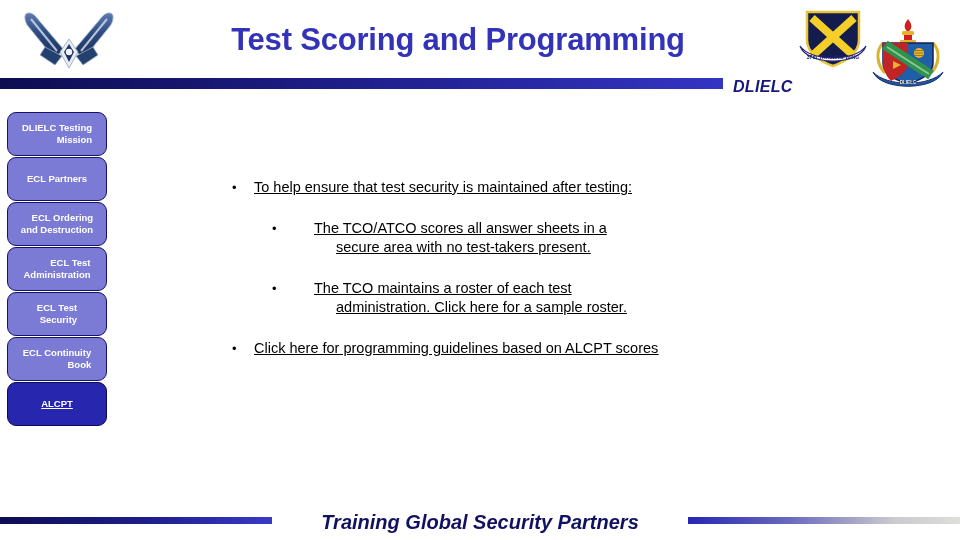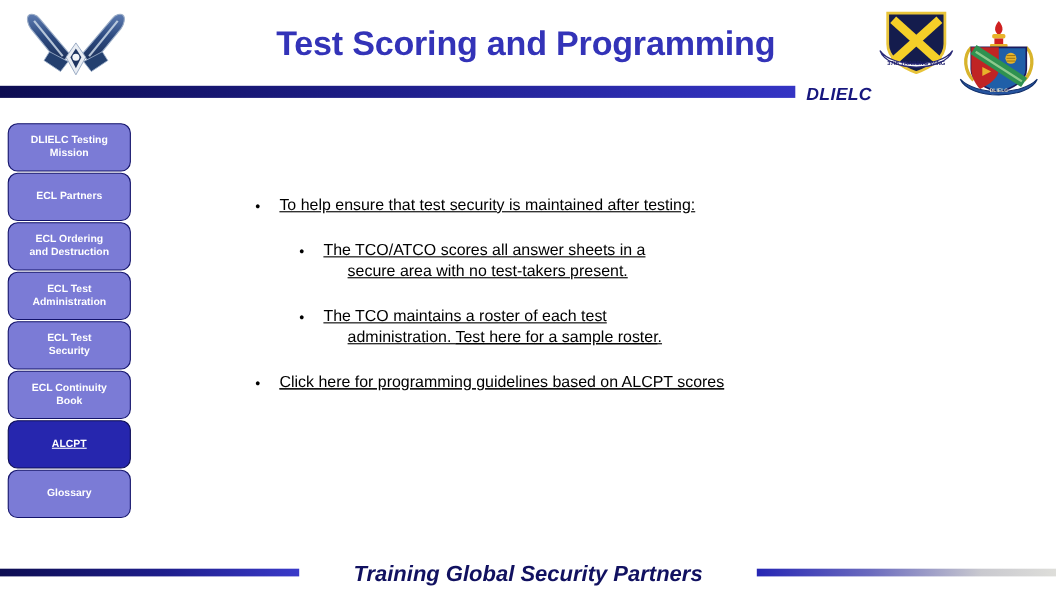--- a/index.html
+++ b/index.html
@@ -21,21 +21,21 @@
     left: 0; top: 0;
     width: 960px; height: 95px;
   }
   #af-logo {
     position: absolute;
     left: 14px; top: 6px;
     width: 110px; height: 66px;
   }
   #page-title {
     position: absolute;
-    left: 158px; top: 22px;
+    left: 138px; top: 22px;
     width: 640px;
     text-align: center;
     font-size: 31px;
     font-weight: bold;
     color: #3333b8;
     letter-spacing: -0.2px;
     white-space: nowrap;
   }
   #header-bar {
     position: absolute;
@@ -64,34 +64,34 @@
   }
 
   
   #sidebar {
     position: absolute;
     left: 7px; top: 112px;
     width: 112px;
   }
   .nav-btn {
     box-sizing: border-box;
-    width: 112px;
+    width: 100px;
     height: 44px;
     margin-bottom: 1px;
     border-radius: 9px;
     border: 1px solid #13136b;
     background: #7b7bd6;
     color: #ffffff;
     font-size: 9.5px;
     font-weight: bold;
     line-height: 12px;
     display: flex;
     align-items: center;
     justify-content: center;
-    text-align: center;
+    text-align: right;
     padding: 12px 4px;
     cursor: pointer;
     white-space: pre-line;
   }
   .nav-btn.active {
     background: #2626ae;
     border-color: #0c0c55;
     text-decoration: underline;
   }
 
@@ -116,21 +116,21 @@
   .bullet-text { flex: 1 1 auto; text-decoration: underline; }
 
   
   .lvl1 { margin-bottom: 22px; }
   .lvl1 .bullet-mark { width: 22px; }
   .lvl1 .bullet-text { text-indent: 0; }
 
   
   .lvl2 { margin-left: 40px; margin-bottom: 22px; }
   .lvl2 .bullet-mark { width: 22px; }
-  .lvl2 .bullet-text { padding-left: 0; }
+  .lvl2 .bullet-text { padding-left: 0; margin-left: 20px; }
   .lvl2 .bullet-text .l2-line2 { display: block; padding-left: 22px; }
 
   .link {
     text-decoration: underline;
     color: #000000;
     cursor: pointer;
   }
 
   
   #footer-bar-left {
@@ -258,23 +258,20 @@
 
   <div class="nav-btn">
     <span>ECL Continuity
 Book</span>
   </div>
 
   <div class="nav-btn active">
     <span>ALCPT</span>
   </div>
 
-  <div class="nav-btn">
-    <span>Glossary</span>
-  </div>
 
 </div>
 
 <div id="content">
 
   <div class="bullet-row lvl1">
     <span class="bullet-mark">•</span>
     <span class="bullet-text">To help ensure that test security is maintained after testing:</span>
   </div>
 
@@ -283,21 +280,21 @@
     <span class="bullet-text">
       <span>The TCO/ATCO scores all answer sheets in a</span>
       <span class="l2-line2">secure area with no test-takers present.</span>
     </span>
   </div>
 
   <div class="bullet-row lvl2">
     <span class="bullet-mark">•</span>
     <span class="bullet-text">
       <span>The TCO maintains a roster of each test</span>
-      <span class="l2-line2"><span>administration. </span><span class="link">Test here for a sample roster</span><span>.</span></span>
+      <span class="l2-line2"><span>administration. </span><span class="link">Click here for a sample roster</span><span>.</span></span>
     </span>
   </div>
 
   <div class="bullet-row lvl1">
     <span class="bullet-mark">•</span>
     <span class="bullet-text"><span class="link">Click here for programming guidelines based on ALCPT scores</span></span>
   </div>
 
 </div>
 

